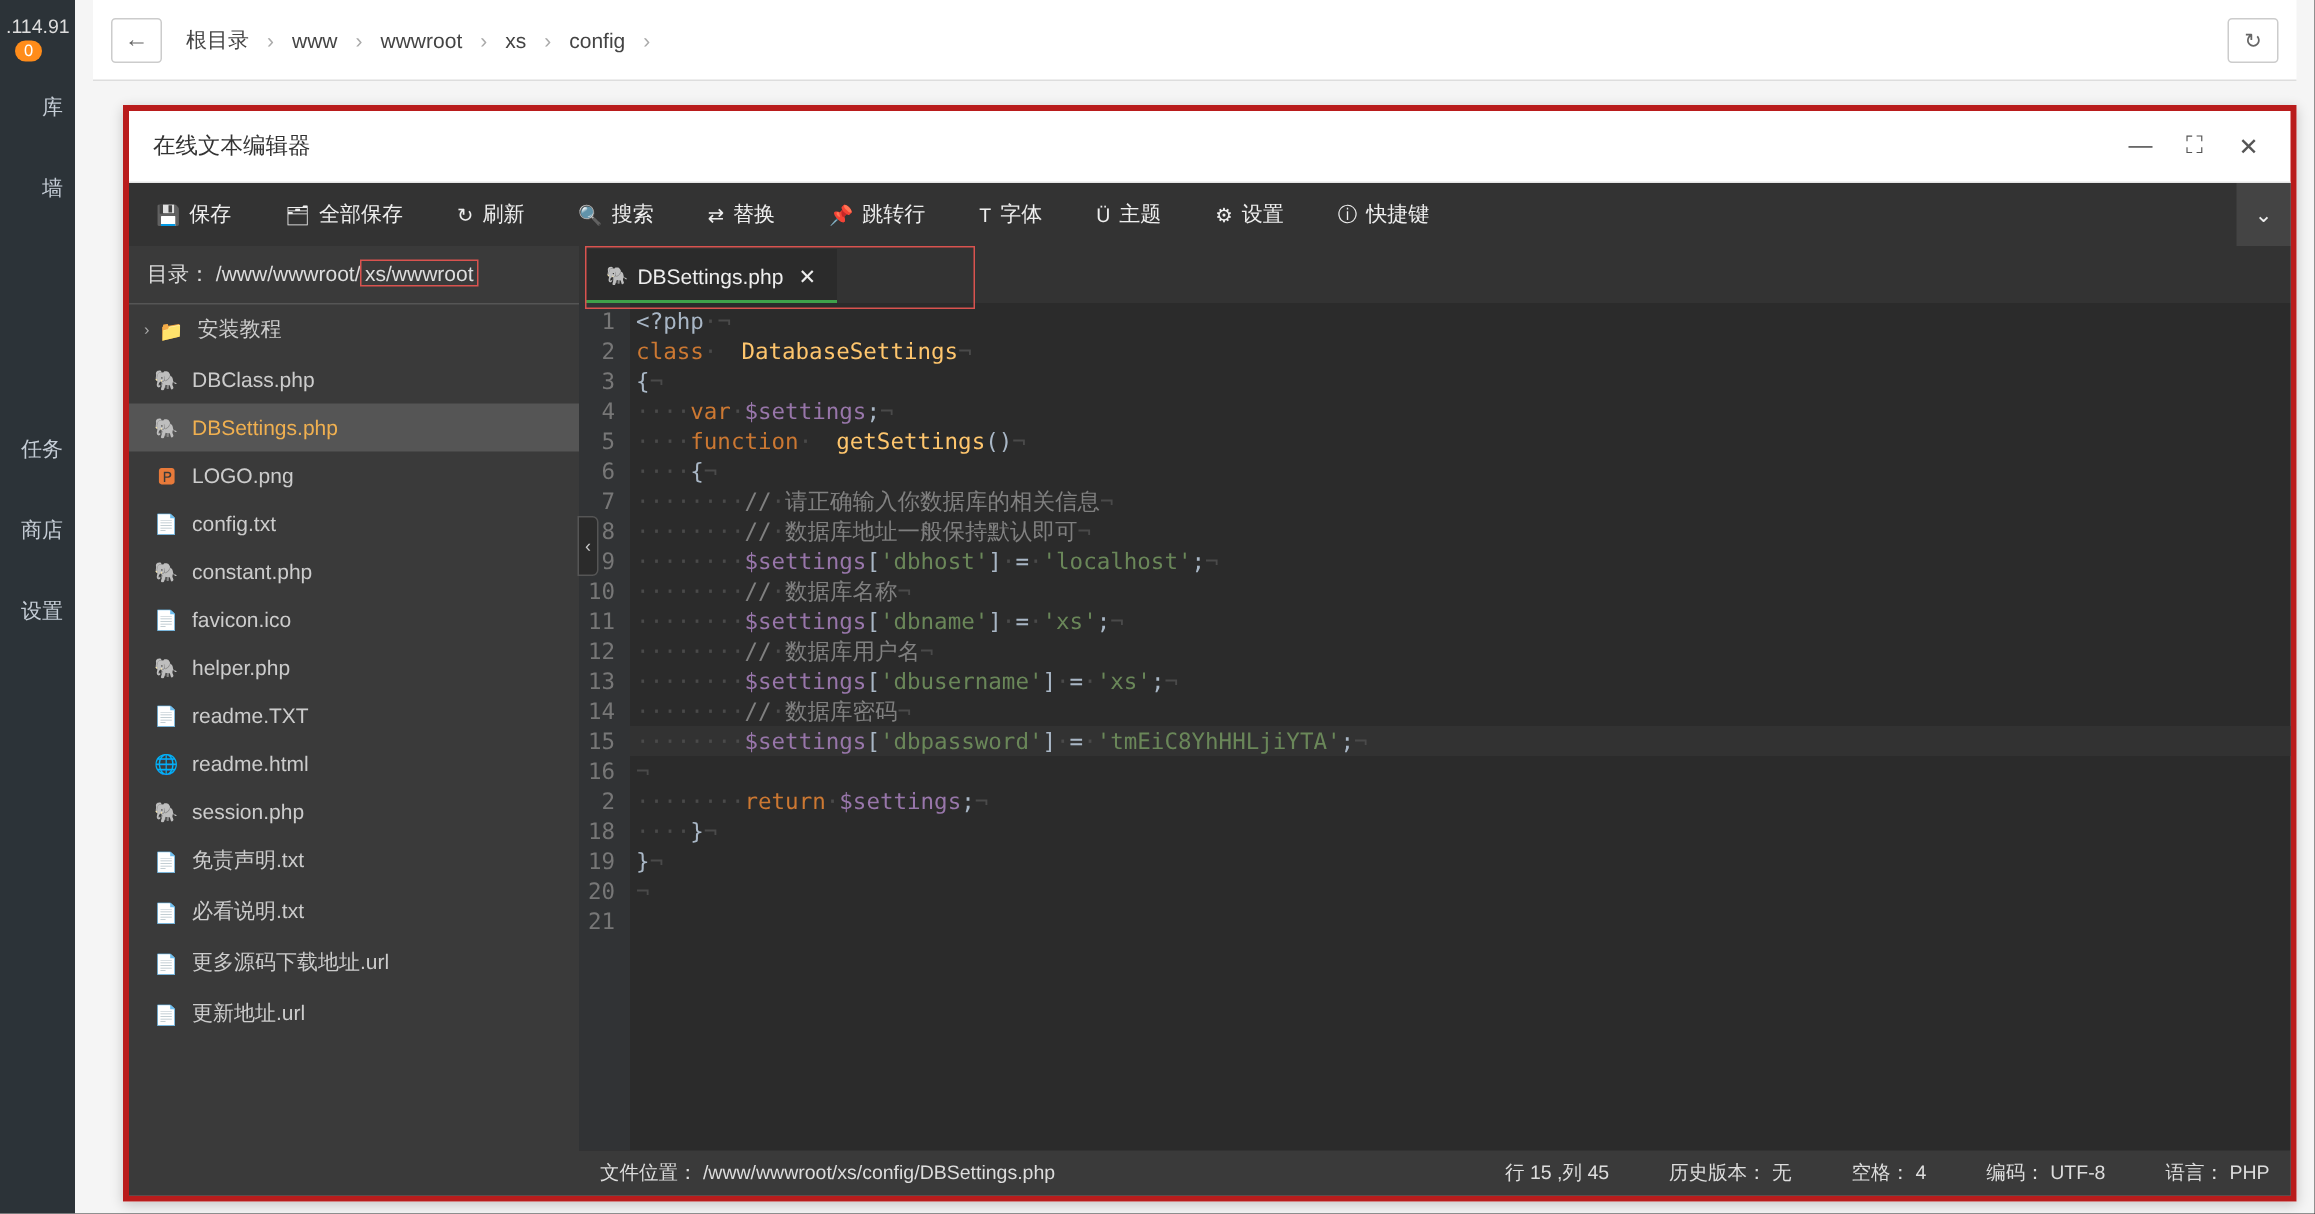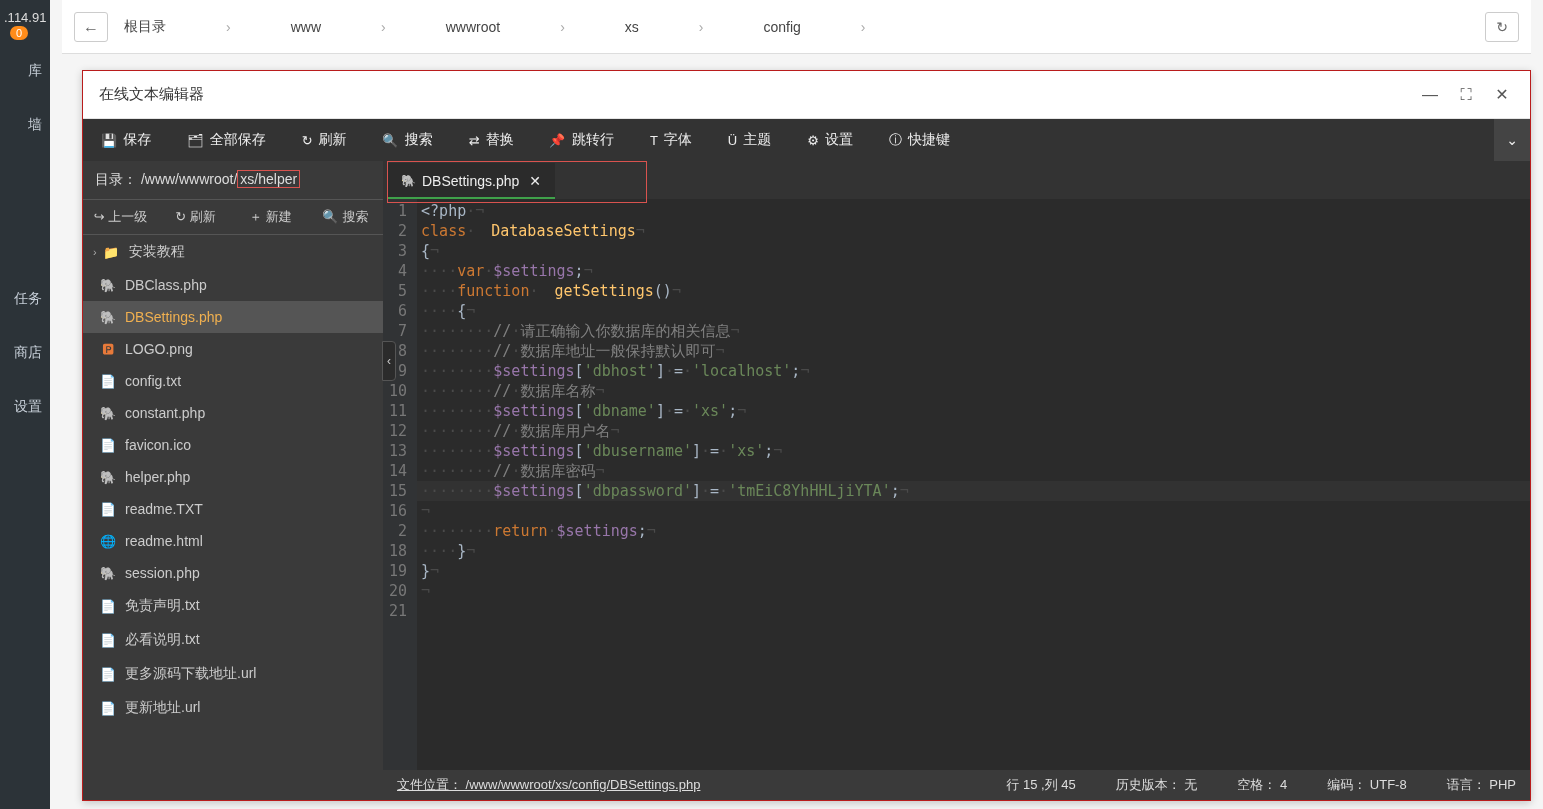--- a/index.html
+++ b/index.html
@@ -8,28 +8,28 @@
 .app { display: flex; height: 809px; width: 1543px; justify-content: space-between; }
 .left-sidebar { width: 50px; background: #2c3338; color: #c5cdd6; padding-top: 6px; }
 .left-sidebar .ip-badge { font-size: 13px; padding: 4px; color: #ddd; }
 .left-sidebar .badge-count { background: #ff8c1a; color: #fff; border-radius: 10px; padding: 1px 6px; font-size: 11px; margin-left: 6px; display:inline-block;}
 .left-sidebar .nav-item { padding: 18px 8px; font-size: 14px; text-align: right; }
 
 .main { flex: 1; display: flex; flex-direction: column; position: relative; }
 
 .top-bar { height: 54px; background: #fff; border-bottom: 1px solid #ddd; display: flex; align-items: center; padding: 0 12px; margin: 0 12px; }
 .back-btn { width: 34px; height: 30px; border: 1px solid #ccc; border-radius: 3px; display: flex; align-items: center; justify-content: center; cursor: pointer; font-size: 16px; color: #666; }
-.breadcrumb { display: flex; align-items: center; margin-left: 12px; flex: 1; color: #444; gap: 48px; }
+.breadcrumb { display: flex; align-items: center; margin-left: 12px; flex: 1; color: #444; }
 .breadcrumb span { margin: 0 4px; }
 .breadcrumb .sep { color: #aaa; margin: 0 8px; }
 .refresh-btn { width: 34px; height: 30px; border: 1px solid #ccc; border-radius: 3px; display: flex; align-items: center; justify-content: center; cursor: pointer; color: #666; }
 .search-box { margin-left: 300px; border: 1px solid #1aad8b; padding: 6px 10px; width: 220px; background: #fff; }
 .search-box input { border: none; outline: none; width: 100%; font-size: 13px; }
 
-.editor-window { position: absolute; top: 70px; left: 32px; right: 12px; bottom: 8px; background: #fff; border: 1px solid #b91c1c; display: flex; flex-direction: column; box-shadow: 0 2px 8px rgba(0,0,0,0.2);}
+.editor-window { position: absolute; top: 70px; left: 32px; right: 12px; bottom: 8px; background: #fff; border: 4px solid #b91c1c; display: flex; flex-direction: column; box-shadow: 0 2px 8px rgba(0,0,0,0.2);}
 .editor-titlebar { height: 48px; display: flex; align-items: center; padding: 0 16px; border-bottom: 1px solid #e5e5e5; }
 .editor-titlebar .title { flex: 1; font-size: 15px; color: #333; }
 .editor-titlebar .win-btn { width: 24px; text-align: center; font-size: 16px; color: #555; cursor: pointer; margin-left: 12px; }
 
 .toolbar { height: 42px; background: #333; display: flex; align-items: center; color: #eee; font-size: 14px; }
 .toolbar .tbtn { padding: 0 18px; height: 42px; display: flex; align-items: center; cursor: pointer; }
 .toolbar .ticon { margin-right: 6px; font-size: 13px; }
 .toolbar .expand { margin-left: auto; width: 36px; background: #444; display:flex; align-items:center; justify-content:center; height:42px; cursor:pointer;}
 
 .editor-body { flex: 1; display: flex; background: #2b2b2b; }
@@ -72,21 +72,21 @@
 .fn { color: #ffc66d; margin-left: 16px; }
 .str { color: #6a8759; }
 .cmt { color: #808080; }
 .ws { color: #4a4a4a; }
 .op { color: #a9b7c6; }
 
 .collapse-handle { position: absolute; left: -1px; top: 180px; width: 14px; height: 40px; background: #2b2b2b; border: 1px solid #555; border-radius: 0 4px 4px 0; display: flex; align-items: center; justify-content: center; color: #ccc; font-size: 12px; cursor: pointer; z-index:5;}
 
 .status-bar { height: 30px; background: #3a3a3a; color: #ddd; display: flex; align-items: center; padding: 0 14px; font-size: 13px; }
 .status-bar .sitem { margin-right: 40px; }
-.status-bar .sitem:first-child { flex:1; margin-right:0;text-decoration:underline; }
+.status-bar .sitem:first-child { flex:1; margin-right:0; }
 </style>
 </head>
 <body>
 
 <div class="app">
   <div class="left-sidebar">
     <div class="ip-badge"><span>.114.91</span> <span class="badge-count">0</span></div>
     <div class="nav-item">库</div>
     <div class="nav-item">墙</div>
     <div style="height:120px"></div>
@@ -162,27 +162,21 @@
             <span class="ticon">ⓘ</span>
             <span>快捷键</span>
           </div>
         <div class="expand">
             <span>⌄</span>
           </div>
       </div>
 
       <div class="editor-body">
         <div class="file-panel">
-          <div class="dir-label"><span>目录： /www/wwwroot/</span><span class="highlight">xs/helper</span></div>
-          <div class="file-toolbar">
-            <div class="fbtn">↪ <span>上一级</span></div>
-            <div class="fbtn">↻ <span>刷新</span></div>
-            <div class="fbtn">＋ <span>新建</span></div>
-            <div class="fbtn">🔍 <span>搜索</span></div>
-          </div>
+          <div class="dir-label"><span>目录： /www/wwwroot/</span><span class="highlight">xs/wwwroot</span></div>
           <div class="file-tree">
             <div class="tree-item folder">
                 <span class="chev">›</span>
                 <span class="ticon2">📁</span>
                 <span>安装教程</span>
               </div>
             <div id="file-list">
                 <div class="tree-item php">
                   <span class="ticon2">🐘</span>
                   <span>DBClass.php</span>

